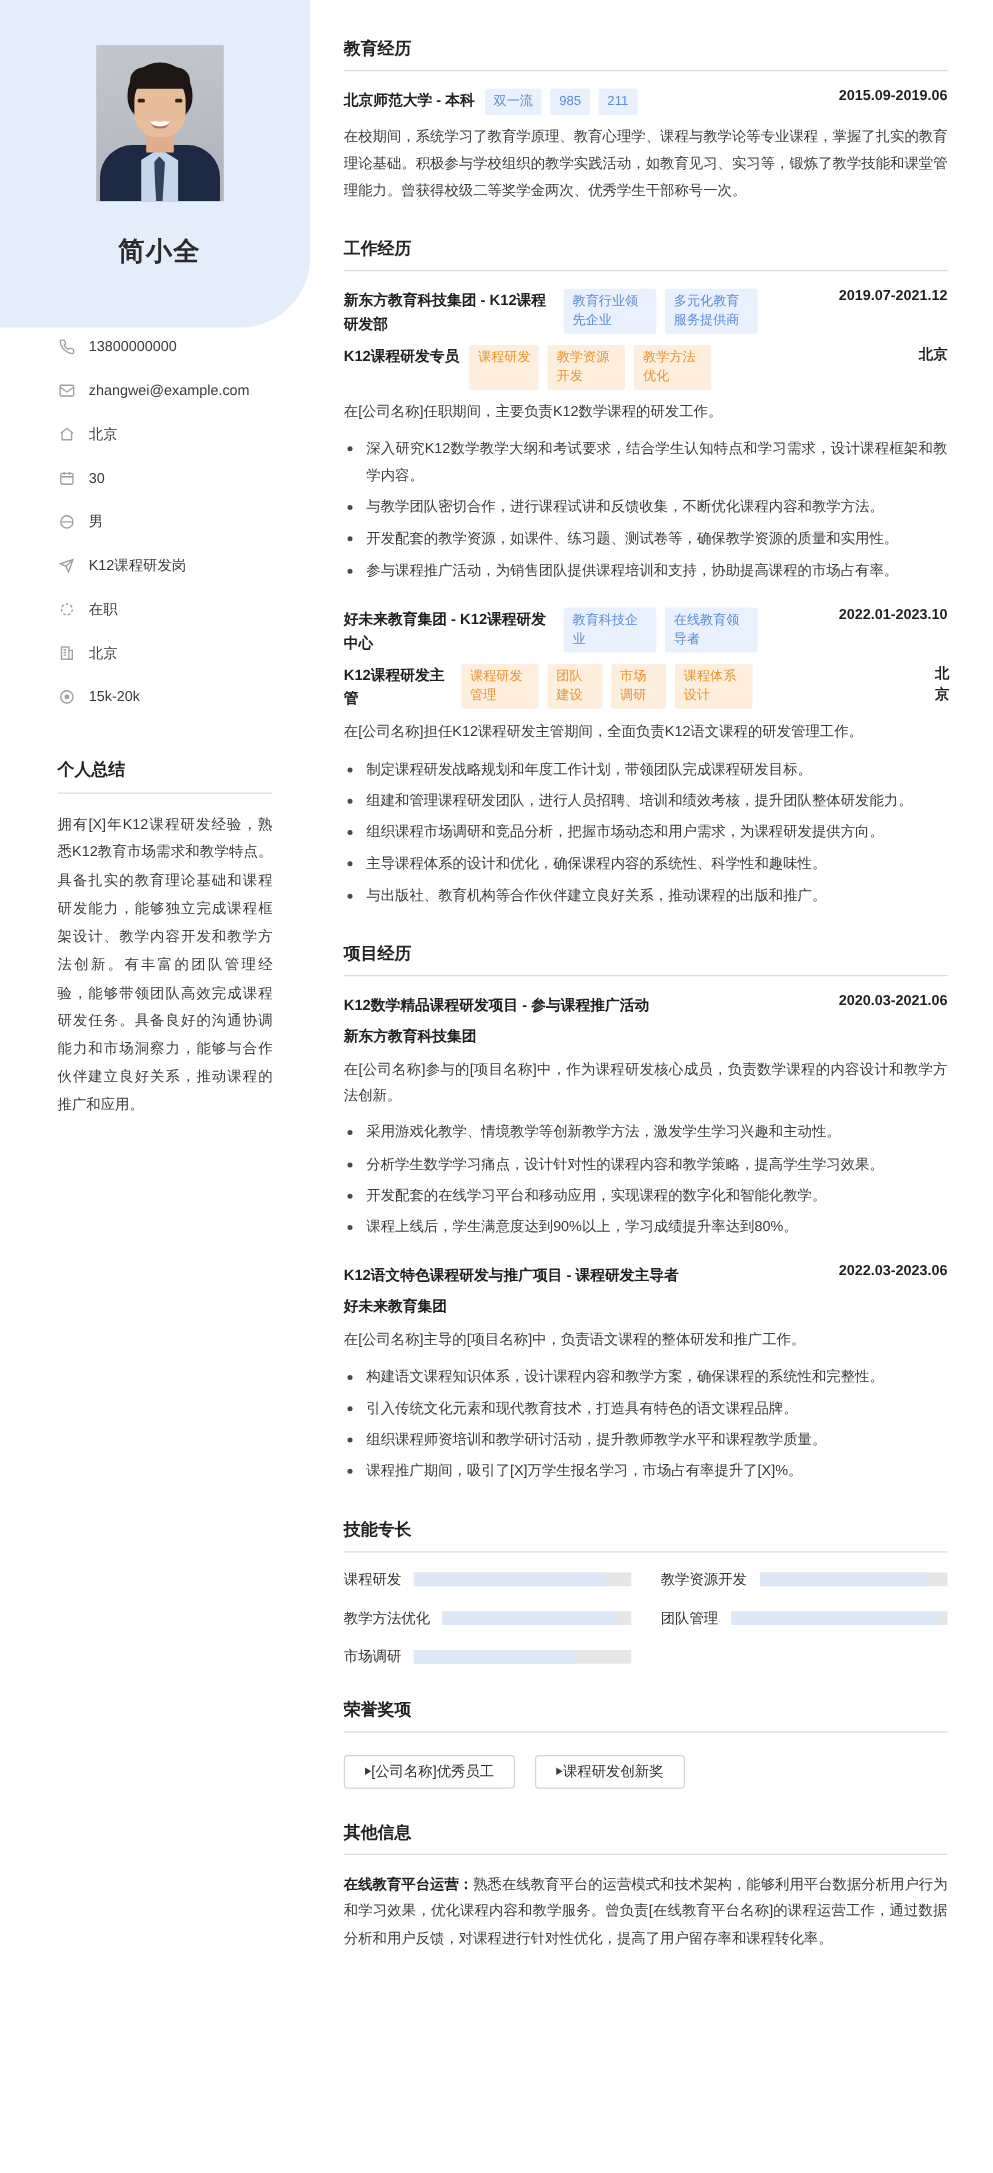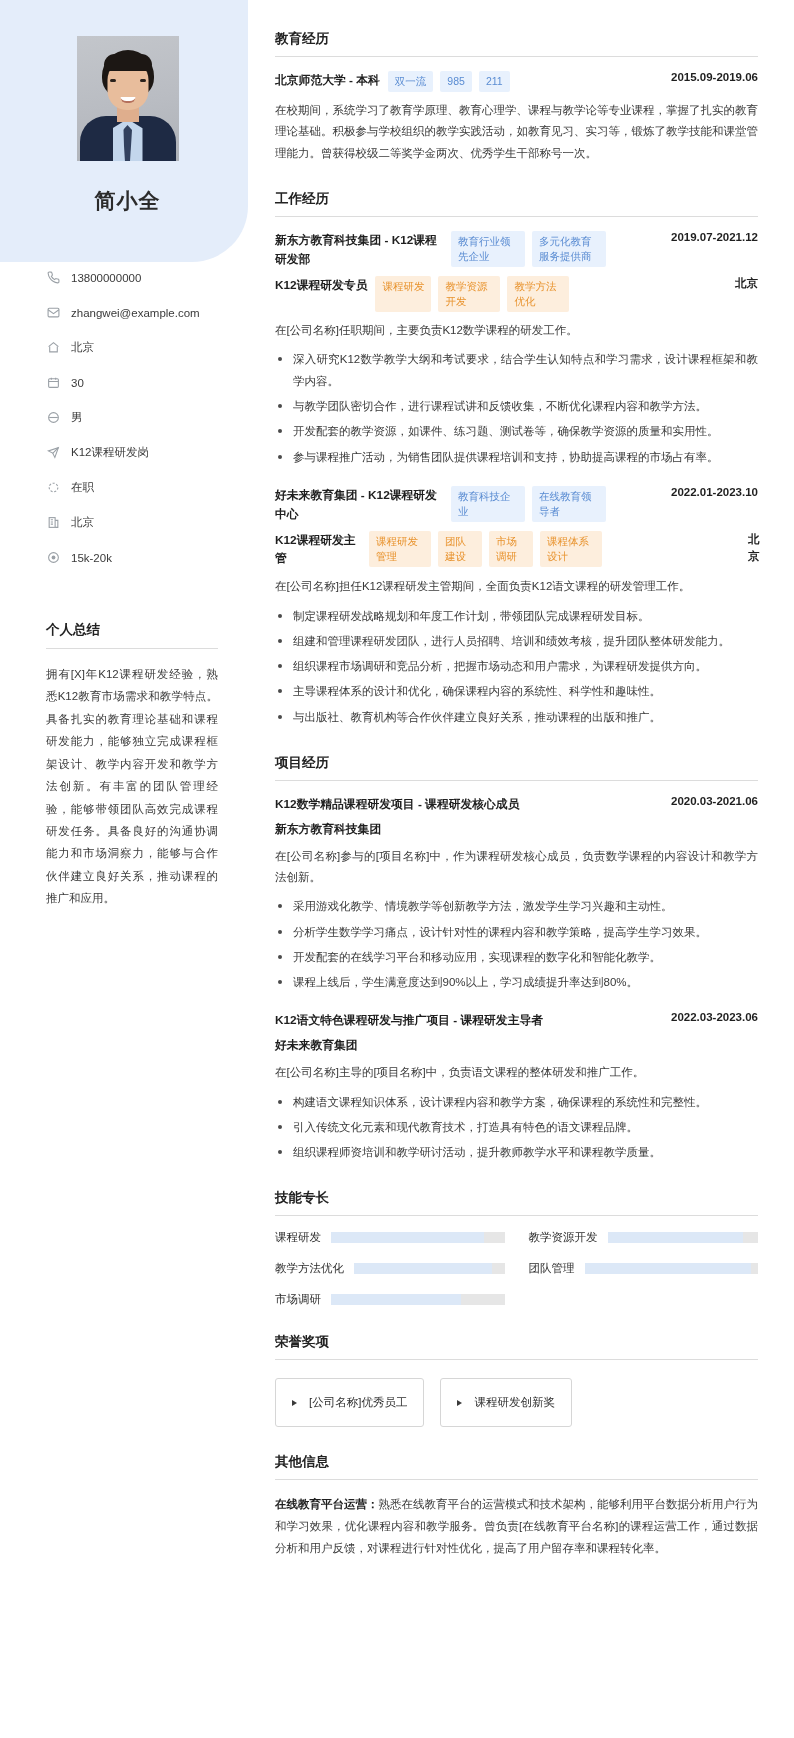--- a/index.html
+++ b/index.html
@@ -115,21 +115,21 @@
     color: #3a3a3a;
   }
   .contact-row .ic {
     width: 15px; height: 15px; margin-right: 10px;
     display: inline-flex; align-items: center; justify-content: center;
     flex: 0 0 15px;
     color: #9aa0a6;
   }
   .contact-row .ic svg { display: block; }
 
-  .side-section { margin: 56px 0 0 46px; width: 172px; }
+  .side-section { margin: 42px 0 0 46px; width: 172px; }
   .side-heading {
     font-size: 13.5px; font-weight: 700; color: #222;
     padding-bottom: 9px; margin-bottom: 14px;
     border-bottom: 1px solid #dcdcdc;
   }
   .summary-text {
     font-size: 11.5px;
     line-height: 1.95;
     color: #3a3a3a;
     text-align: justify;
@@ -285,26 +285,26 @@
     position: absolute;
     left: 0; top: 0; bottom: 0;
     background: #dce8f7;
   }
 
   
   .honor-row { display: flex; gap: 16px; padding-top: 4px; }
   .honor-chip {
     border: 1px solid #d6d6d6;
     border-radius: 3px;
-    padding: 16px 16px;
+    padding: 5px 16px;
     font-size: 11.5px;
     color: #2f2f2f;
     display: flex;
     align-items: center;
-    gap: 12px;
+    gap: 0;
     background: #fff;
   }
   .honor-chip .caret {
     width: 0; height: 0;
     border-left: 5px solid #3a3a3a;
     border-top: 3.5px solid transparent;
     border-bottom: 3.5px solid transparent;
   }
 
   
@@ -519,21 +519,21 @@
           <li>与出版社、教育机构等合作伙伴建立良好关系，推动课程的出版和推广。</li>
         </ul>
       </div>
     </section>
 
     <section class="section">
       <div class="sec-heading">项目经历</div>
 
       <div class="entry">
         <div class="row-top">
-          <div class="org-name" style="max-width:330px">K12数学精品课程研发项目 - 课程研发核心成员</div>
+          <div class="org-name" style="max-width:330px">K12数学精品课程研发项目 - 参与课程推广活动</div>
           <div class="date">2020.03-2021.06</div>
         </div>
         <div class="major">新东方教育科技集团</div>
         <div class="desc">在[公司名称]参与的[项目名称]中，作为课程研发核心成员，负责数学课程的内容设计和教学方法创新。</div>
         <ul class="bullets">
           <li>采用游戏化教学、情境教学等创新教学方法，激发学生学习兴趣和主动性。</li>
           <li>分析学生数学学习痛点，设计针对性的课程内容和教学策略，提高学生学习效果。</li>
           <li>开发配套的在线学习平台和移动应用，实现课程的数字化和智能化教学。</li>
           <li>课程上线后，学生满意度达到90%以上，学习成绩提升率达到80%。</li>
         </ul>
@@ -543,20 +543,21 @@
         <div class="row-top">
           <div class="org-name" style="max-width:345px">K12语文特色课程研发与推广项目 - 课程研发主导者</div>
           <div class="date">2022.03-2023.06</div>
         </div>
         <div class="major">好未来教育集团</div>
         <div class="desc">在[公司名称]主导的[项目名称]中，负责语文课程的整体研发和推广工作。</div>
         <ul class="bullets">
           <li>构建语文课程知识体系，设计课程内容和教学方案，确保课程的系统性和完整性。</li>
           <li>引入传统文化元素和现代教育技术，打造具有特色的语文课程品牌。</li>
           <li>组织课程师资培训和教学研讨活动，提升教师教学水平和课程教学质量。</li>
+          <li>课程推广期间，吸引了[X]万学生报名学习，市场占有率提升了[X]%。</li>
         </ul>
       </div>
     </section>
 
     <section class="section">
       <div class="sec-heading">技能专长</div>
       <div class="skill-grid">
 
         <div class="skill-item">
           <span class="skill-label">课程研发</span>

